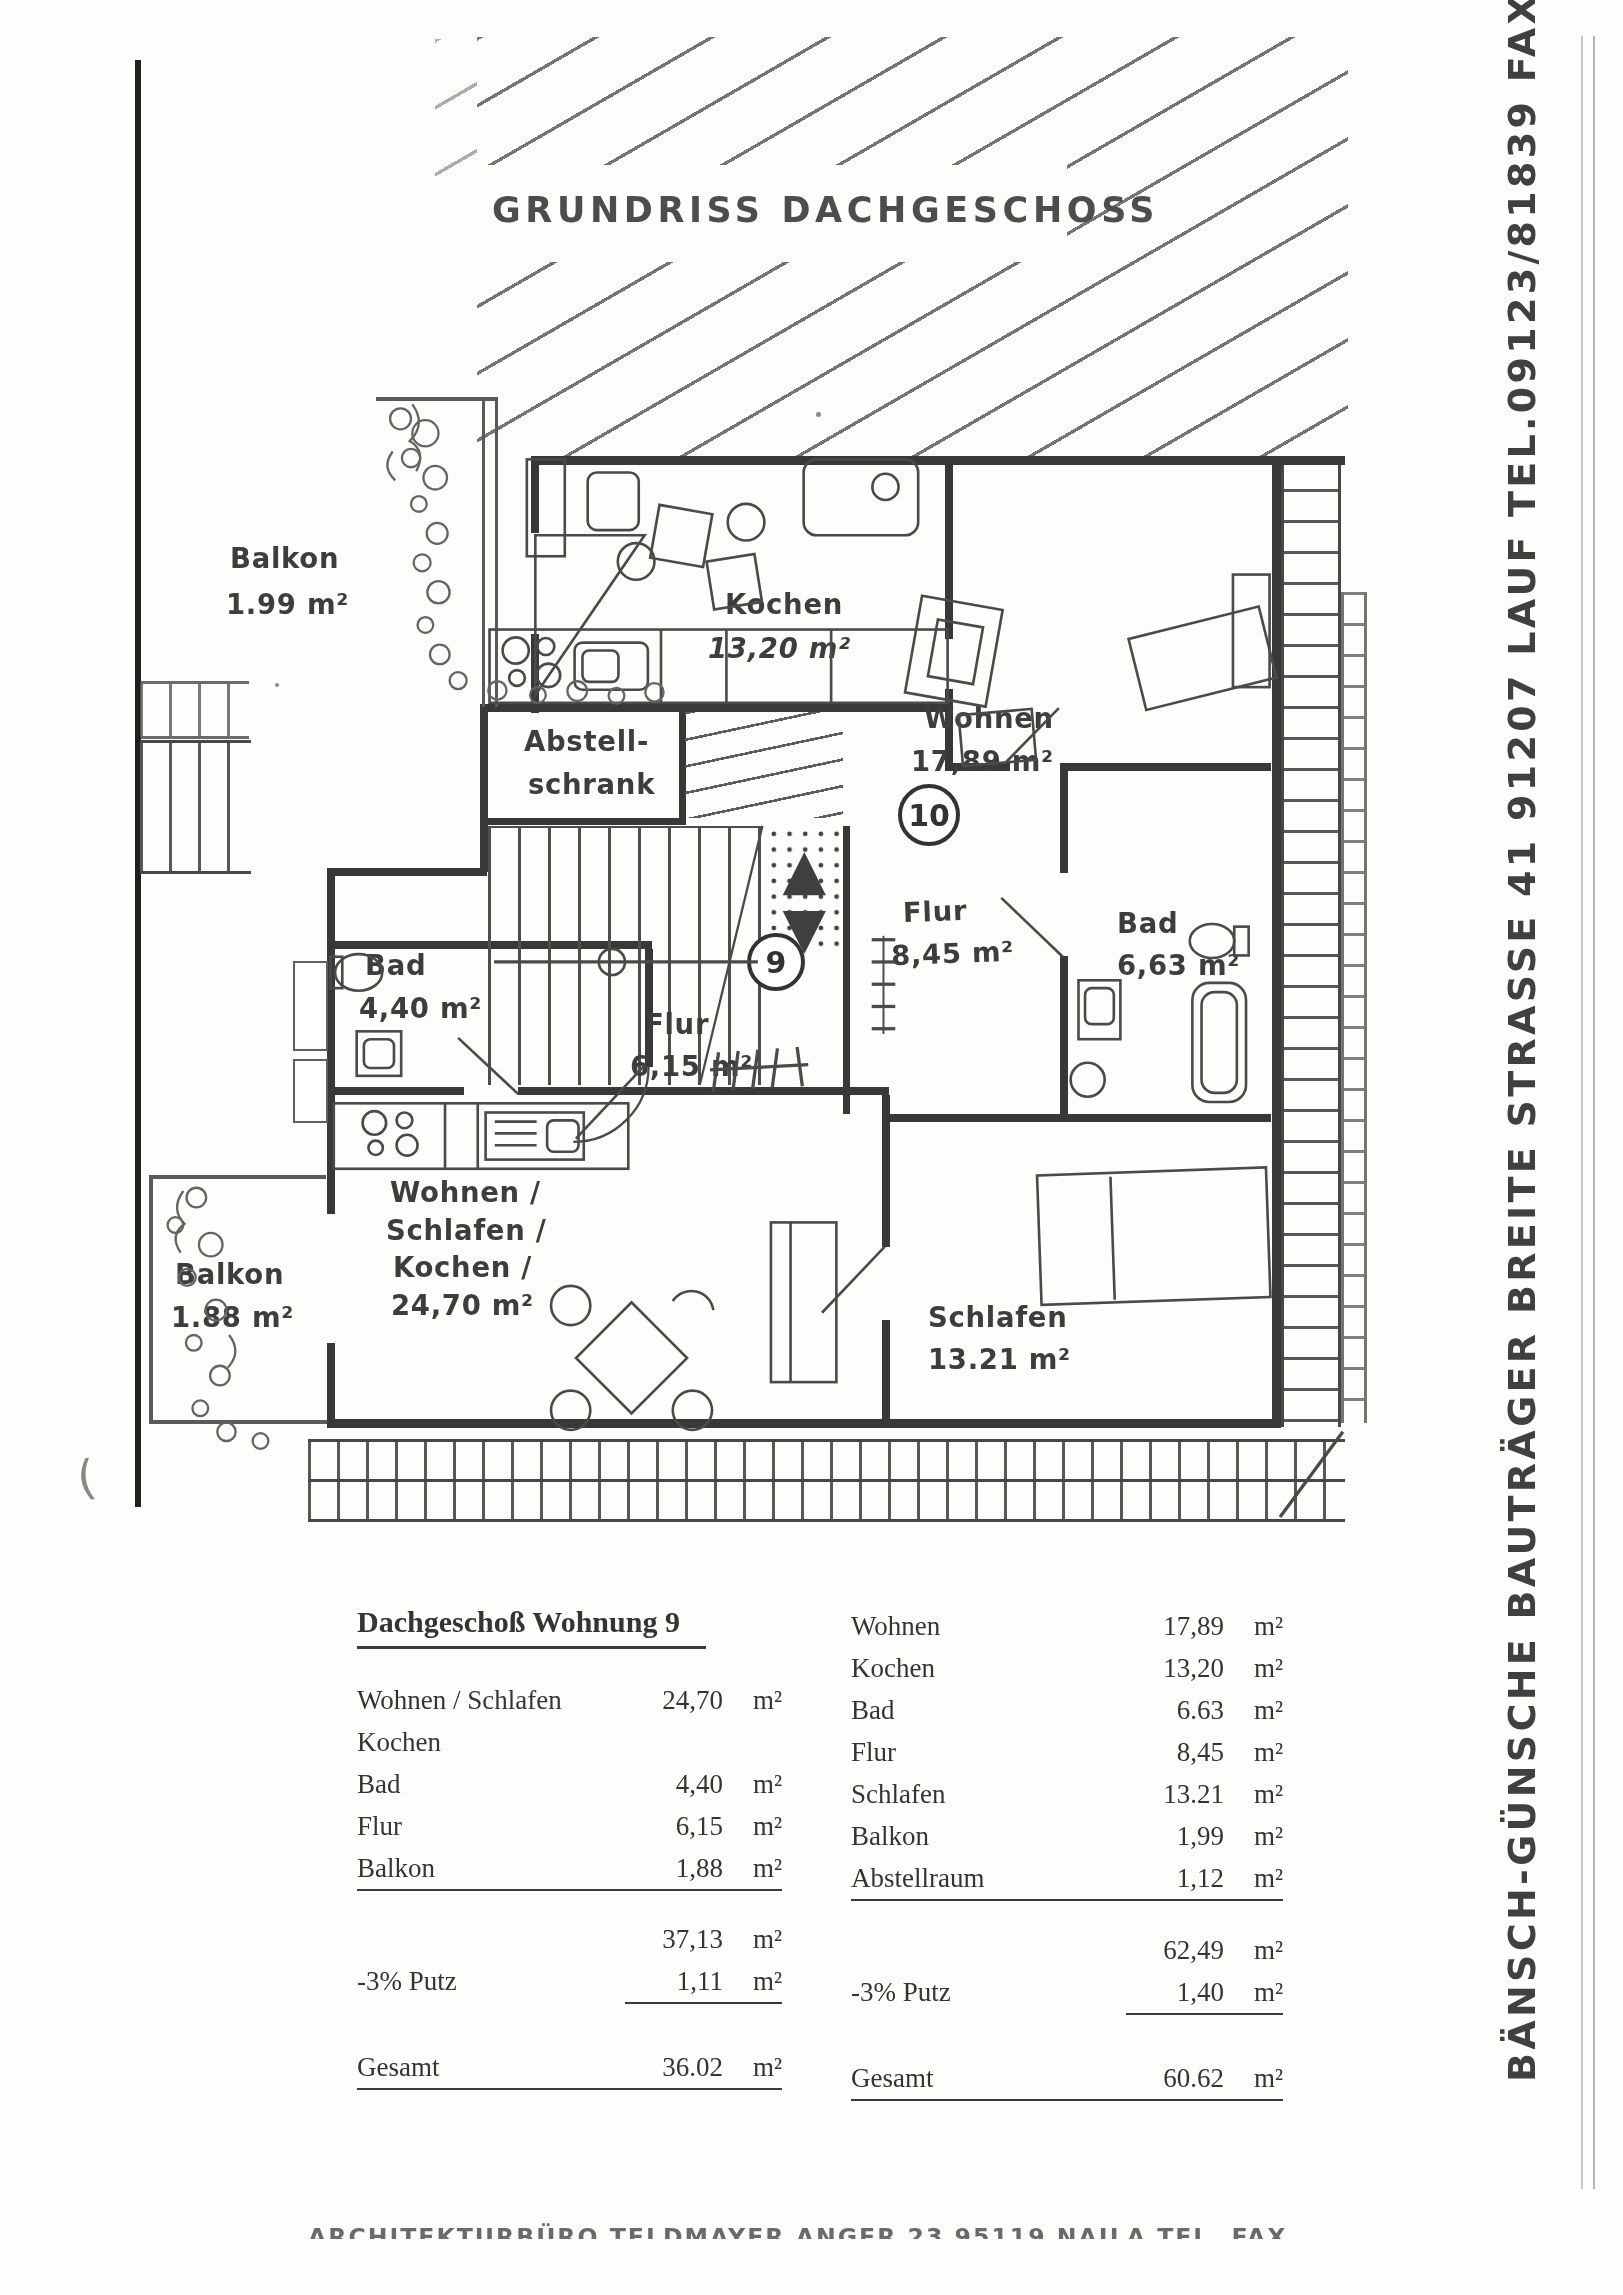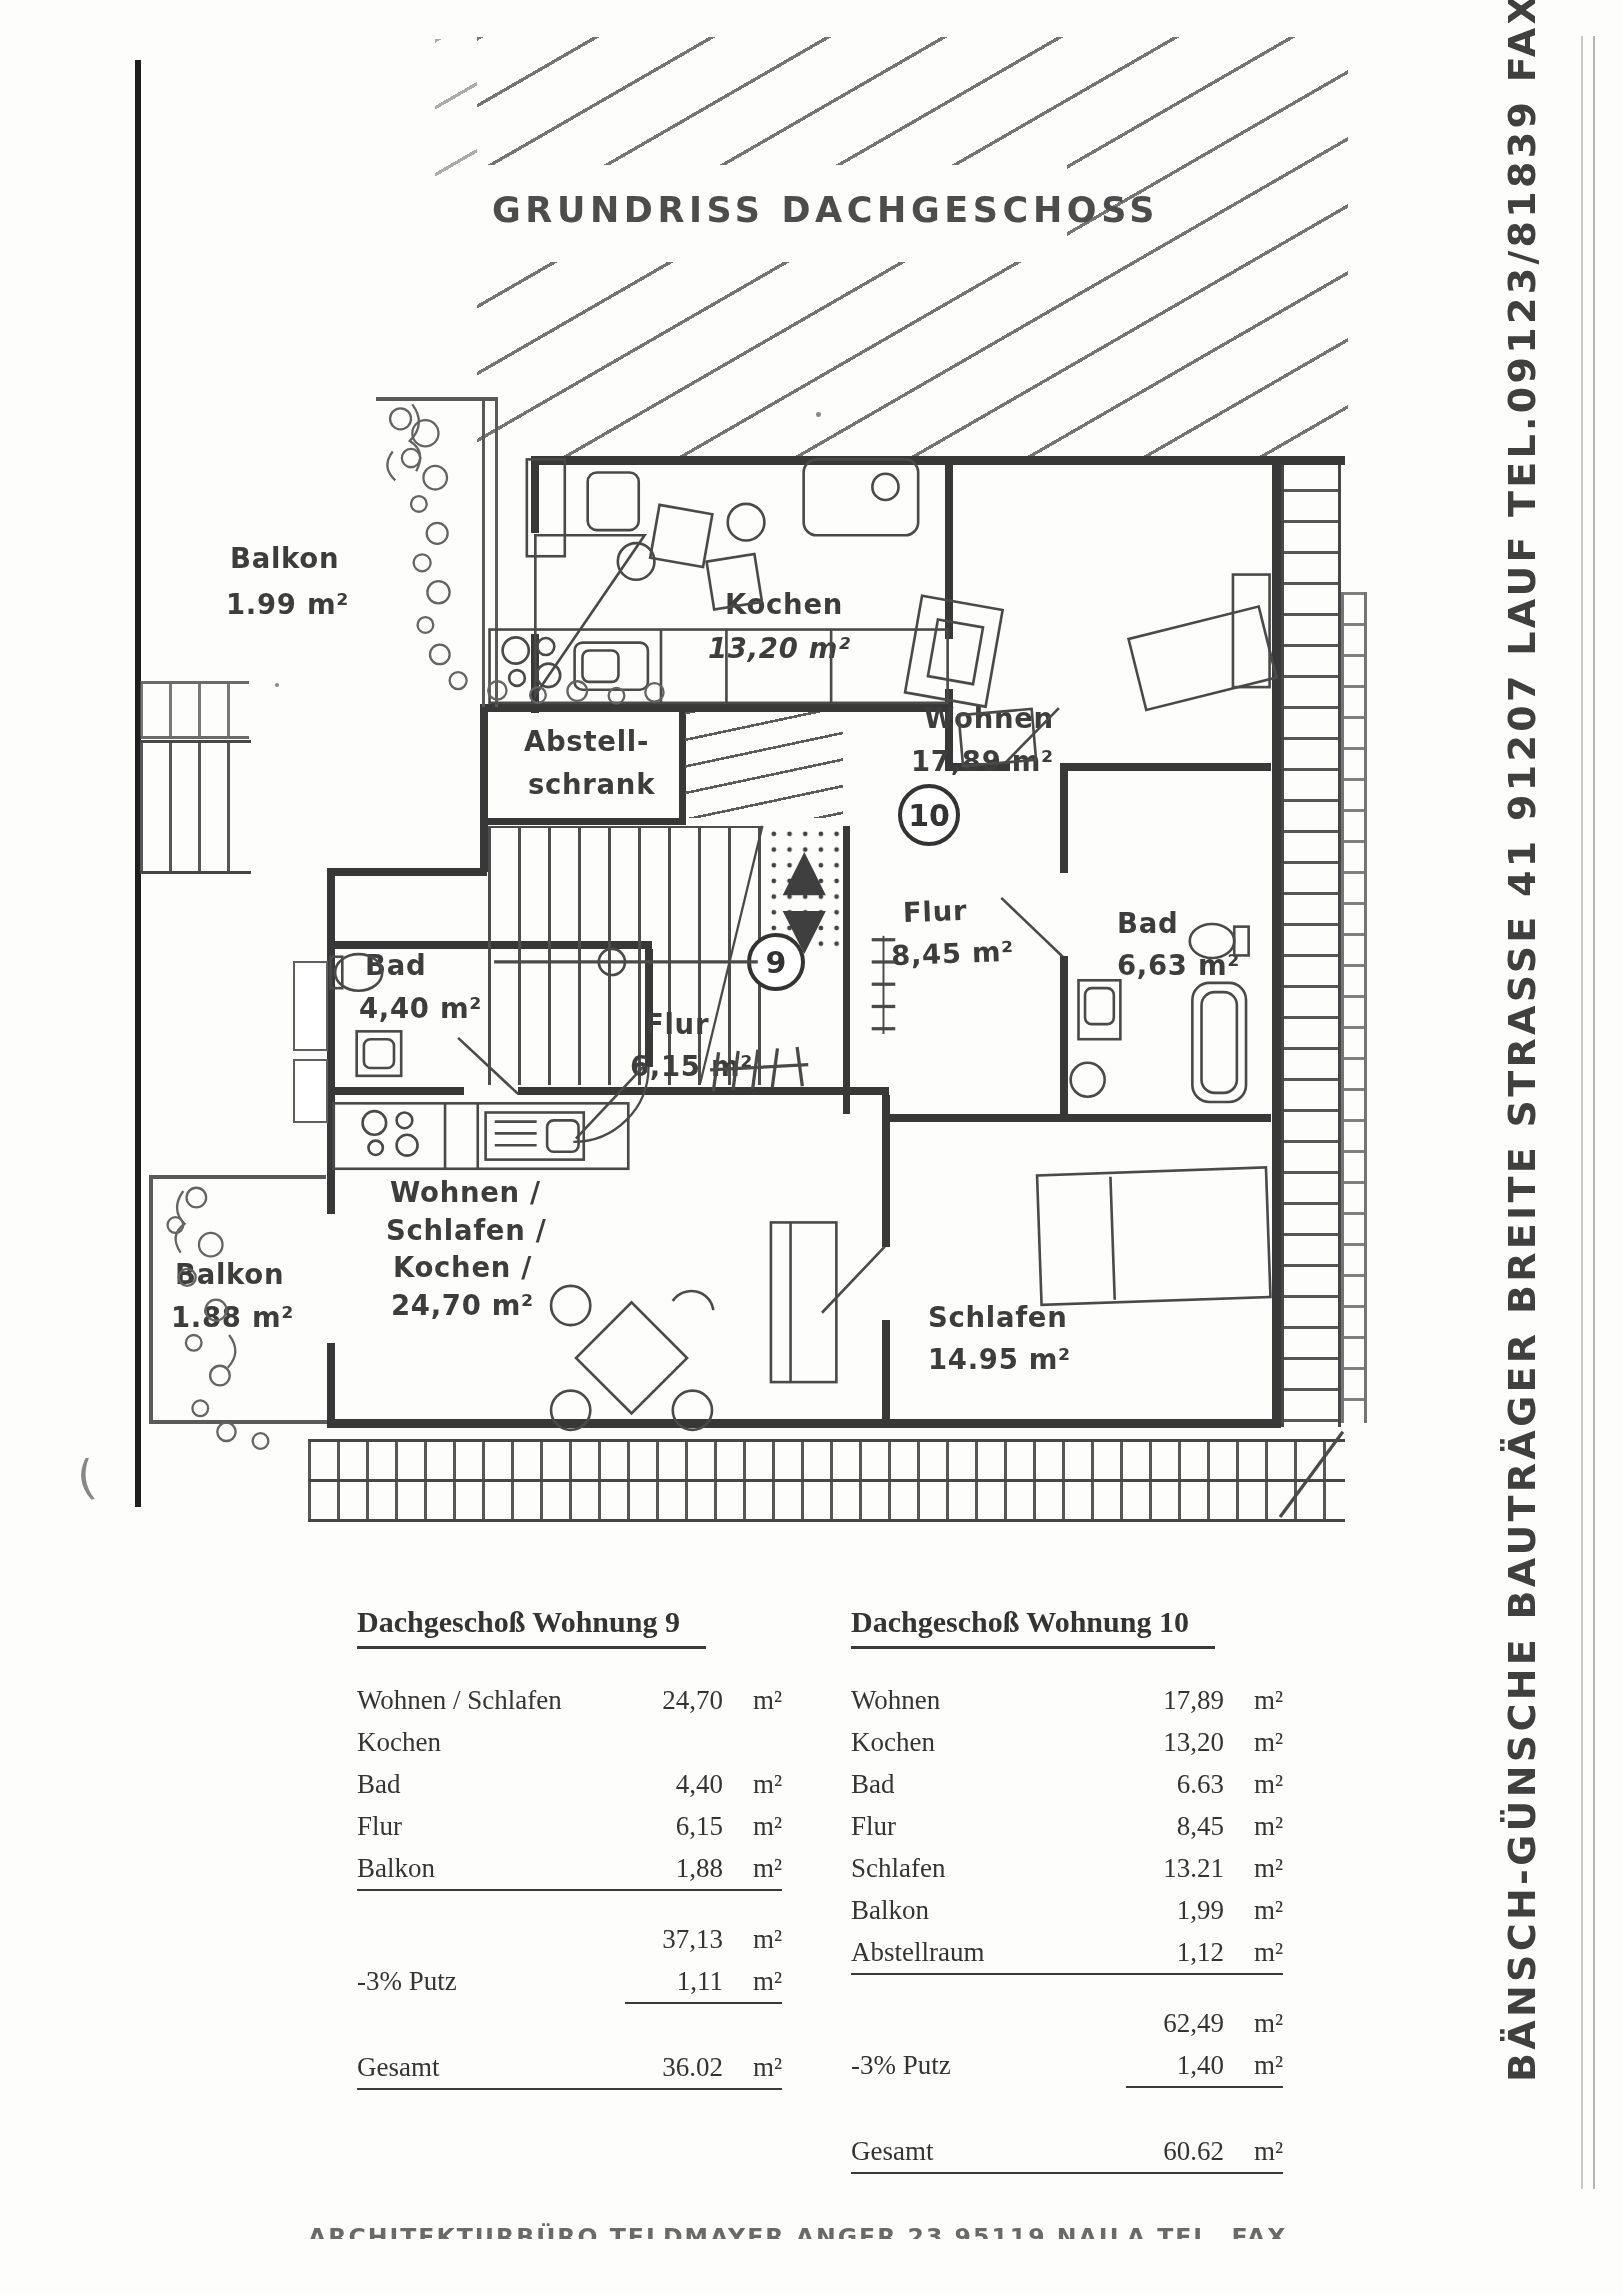--- a/index.html
+++ b/index.html
@@ -153,21 +153,21 @@
 
   <div class="rlabel" style="left:390px;top:1176px;">Wohnen /</div>
   <div class="rlabel" style="left:386px;top:1214px;">Schlafen /</div>
   <div class="rlabel" style="left:393px;top:1251px;">Kochen /</div>
   <div class="rlabel" style="left:391px;top:1289px;">24,70 m²</div>
 
   <div class="rlabel" style="left:175px;top:1258px;">Balkon</div>
   <div class="rlabel" style="left:171px;top:1301px;">1.88 m²</div>
 
   <div class="rlabel" style="left:928px;top:1301px;">Schlafen</div>
-  <div class="rlabel" style="left:928px;top:1343px;">14.95 m²</div>
+  <div class="rlabel" style="left:928px;top:1343px;">13.21 m²</div>
 
   <svg class="abs" style="left:0;top:0;" width="1623" height="2295" viewBox="0 0 2480 3507" fill="none" stroke="#4a4a4a" stroke-width="4">
 
     <g>
       <rect x="805" y="702" width="58" height="148"></rect>
       <rect x="898" y="722" width="78" height="88" rx="14"></rect>
       <rect x="1228" y="702" width="175" height="116" rx="20"></rect>
       <rect x="1000" y="778" width="82" height="82" transform="rotate(10 1041 819)"></rect>
       <rect x="1085" y="852" width="74" height="74" transform="rotate(-9 1122 889)"></rect>
       <circle cx="972" cy="858" r="28"></circle>
@@ -354,21 +354,20 @@
     </div>
     <div class="tgap-big"></div>
     <div class="trow u-full">
       <span>Gesamt</span>
       <span class="val">36.02</span>
       <span class="unit">m²</span>
     </div>
   </div>
 
   <div class="artable" style="left:851px;top:1605px;width:432px;">
-    <div class="ttl">Dachgeschoß Wohnung 10</div>
     <div class="trow">
       <span>Wohnen</span>
       <span class="val">17,89</span>
       <span class="unit">m²</span>
     </div>
     <div class="trow">
       <span>Kochen</span>
       <span class="val">13,20</span>
       <span class="unit">m²</span>
     </div>

